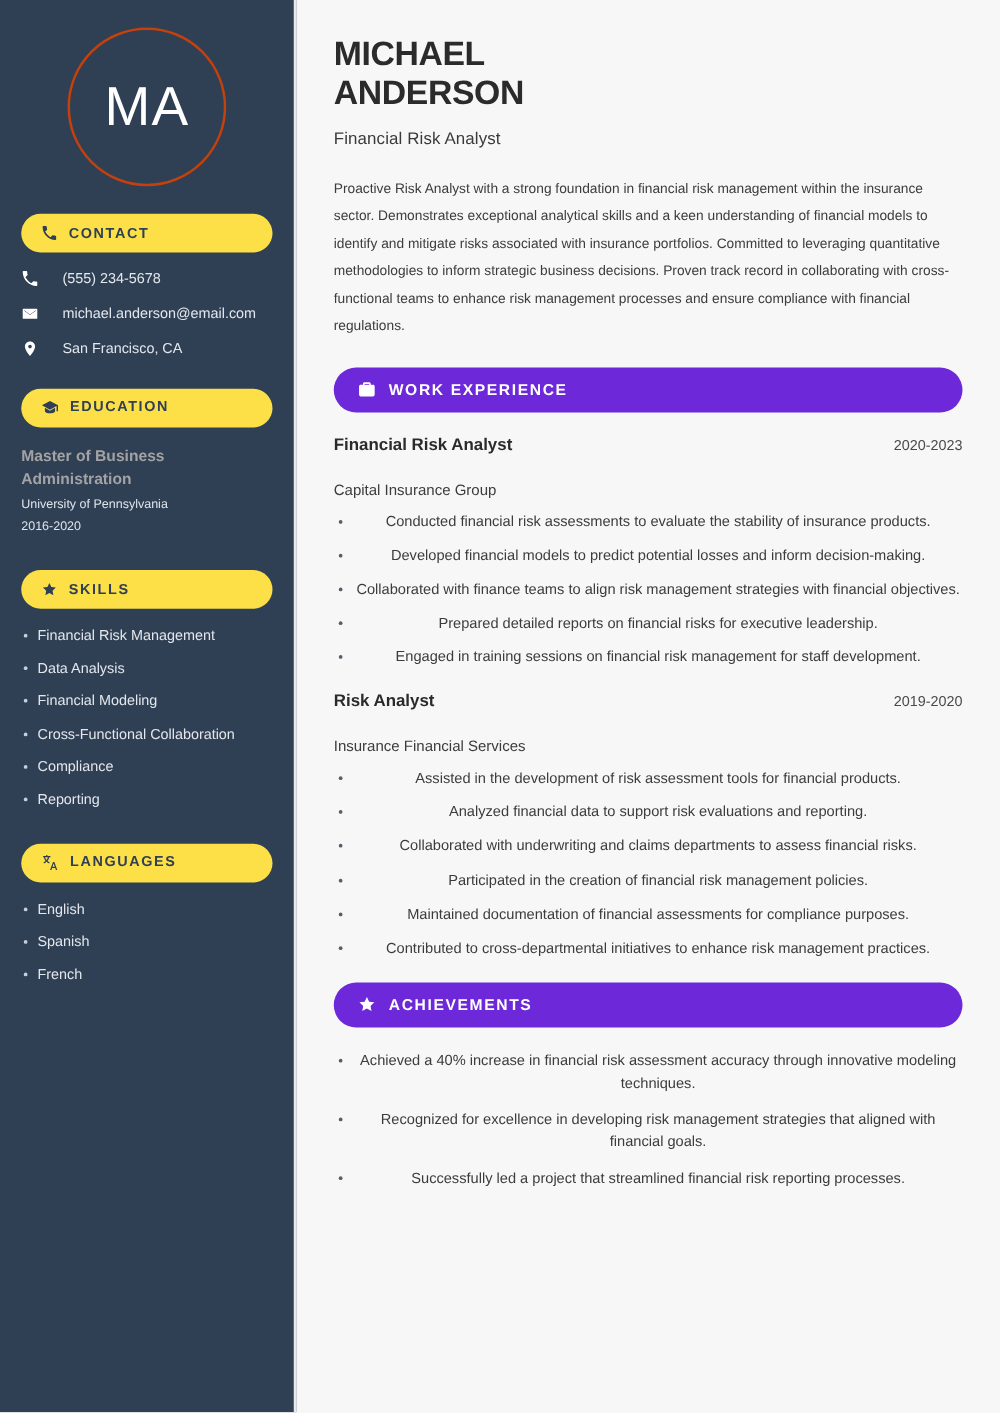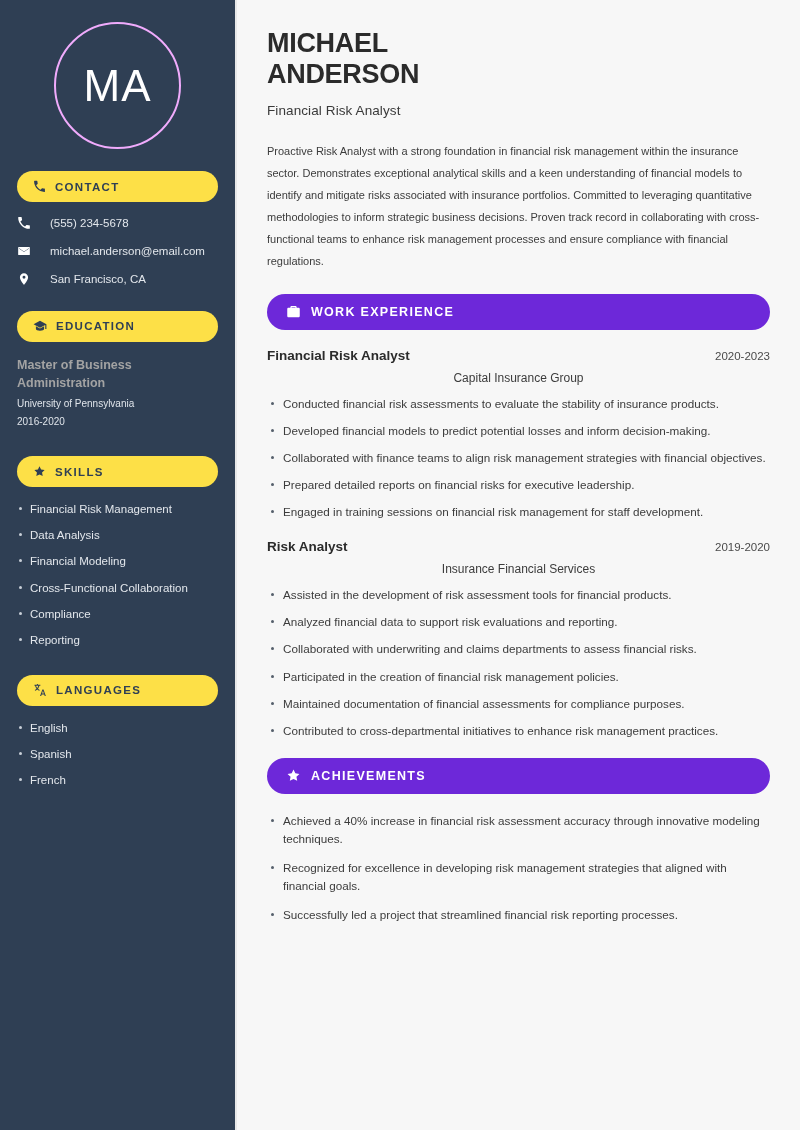--- a/index.html
+++ b/index.html
@@ -35,21 +35,21 @@
   .avatar-wrap {
     display: flex;
     justify-content: center;
     padding-top: 22px;
     padding-bottom: 22px;
   }
   .avatar {
     width: 127px;
     height: 127px;
     border-radius: 50%;
-    border: 2px solid #f0abfc;
+    border: 2px solid #c2410c;
     display: flex;
     align-items: center;
     justify-content: center;
     color: #ffffff;
     font-size: 44px;
     font-weight: 400;
     letter-spacing: 1px;
     line-height: 1;
   }
 
@@ -178,33 +178,33 @@
     color: #2b2b2b;
   }
   .job-dates {
     font-size: 11.5px;
     color: #4a4a4a;
     white-space: nowrap;
   }
   .job-company {
     font-size: 12px;
     color: #3c3c3c;
-    margin-top: 8px;
+    margin-top: 22px;
     margin-bottom: 10px;
-    text-align: center;
   }
 
   .bullets { list-style: none; }
   .bullets li {
     position: relative;
     font-size: 11.7px;
     color: #3c3c3c;
     padding-left: 16px;
     line-height: 1.55;
     margin-bottom: 9px;
+    text-align: center;
   }
   .bullets li::before {
     content: "";
     position: absolute;
     left: 4px;
     top: 7px;
     width: 3px;
     height: 3px;
     border-radius: 50%;
     background: #555f6b;

